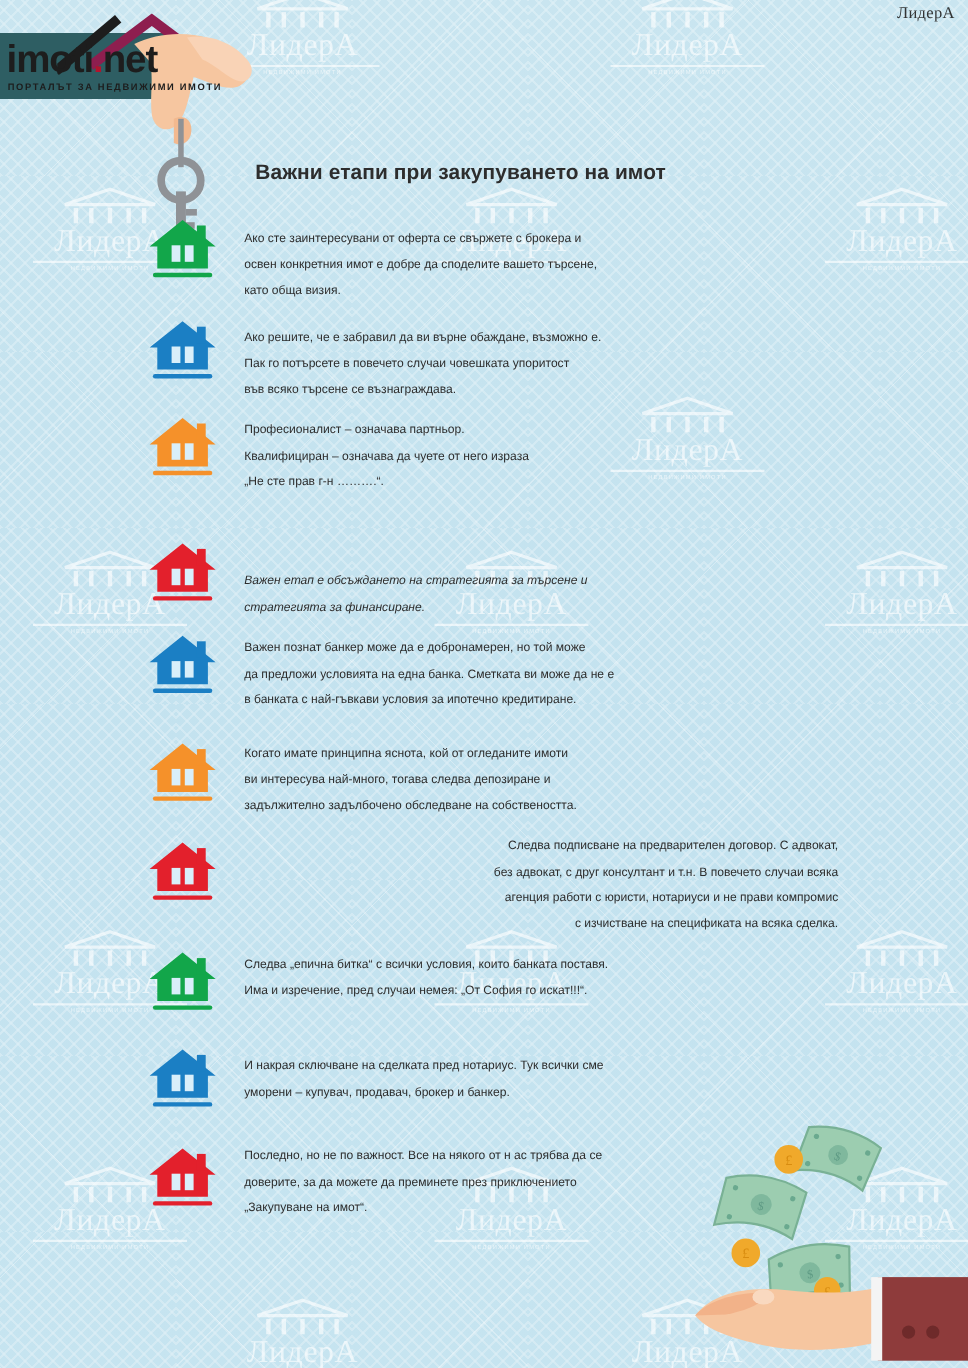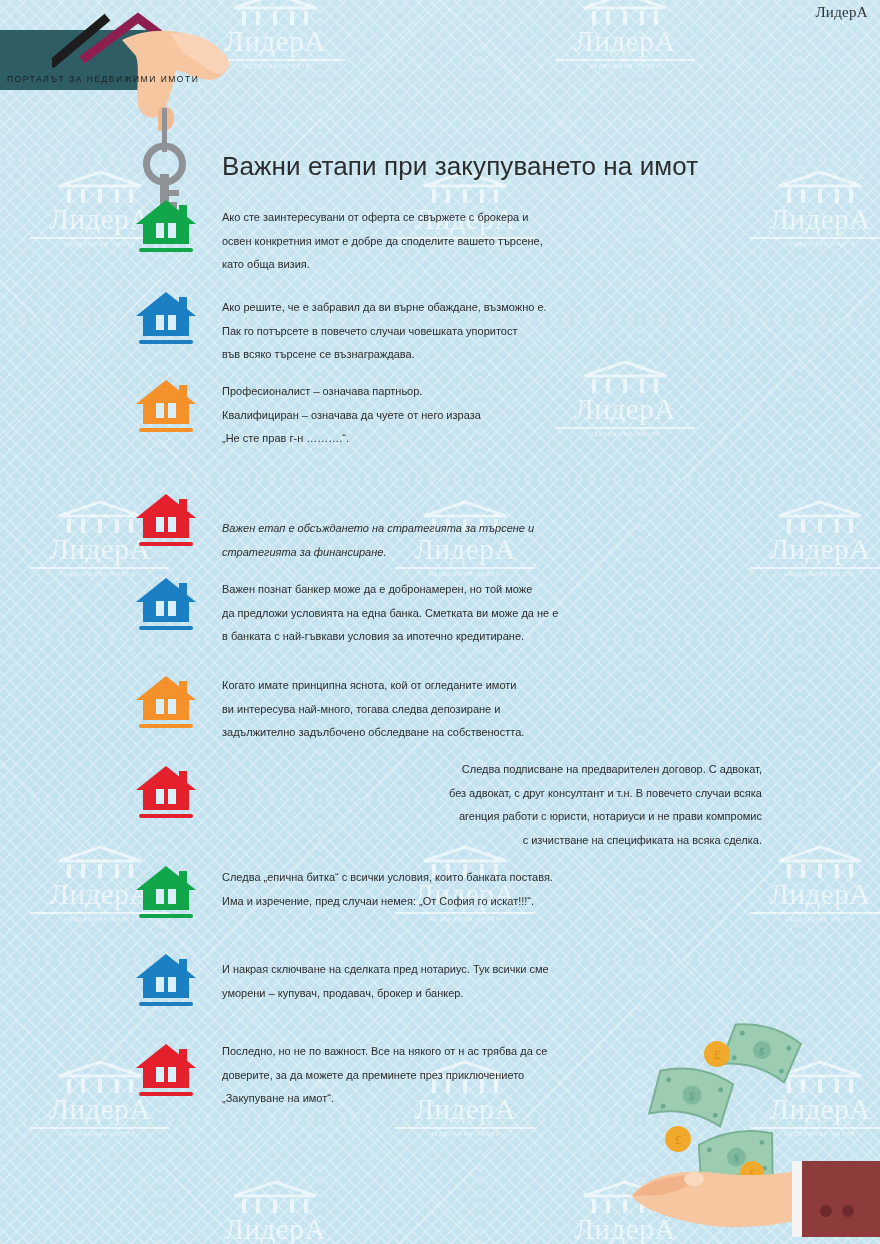--- a/index.html
+++ b/index.html
@@ -86,32 +86,32 @@
   #logo-text{
     position:absolute;left:6px;top:24px;
     font-size:35px;font-weight:bold;color:#1d1d1d;
     letter-spacing:-1px;
     line-height:1;
   }
   #logo-text .dot{color:#b3132e;}
   #logo-text .net{color:#1d1d1d;}
   #logo-sub{
     position:absolute;left:7px;top:62px;
-    font-size:8.5px;font-weight:normal;color:#1d1d1d;
+    font-size:8.5px;font-weight:bold;color:#1d1d1d;
     letter-spacing:1.5px;
   }
   #hand-key{position:absolute;left:110px;top:0px;}
 
   
   #title{
     position:absolute;
-    left:222px;top:134px;
-    font-size:26px;
+    left:232px;top:134px;
+    font-size:19px;
     color:#2d2d2d;
-    font-weight:400;
+    font-weight:700;
     letter-spacing:.1px;
     white-space:nowrap;
   }
 
   
   .step{position:absolute;left:135px;}
   .step .icon{position:absolute;left:0;top:0;}
   .step .txt{
     position:absolute;
     left:87px;
@@ -358,20 +358,21 @@
       </g>
       <g>
         <rect x="52" y="96" width="5" height="44" fill="#8f9296"></rect>
         <circle cx="54.5" cy="152" r="18" fill="none" stroke="#8f9296" stroke-width="7"></circle>
         <rect x="50" y="162" width="9" height="38" fill="#8f9296"></rect>
         <rect x="59" y="178" width="10" height="6" fill="#8f9296"></rect>
         <rect x="59" y="190" width="8" height="6" fill="#8f9296"></rect>
       </g>
     </svg>
 
+    <div id="logo-text"><span>imoti</span><span class="dot">.</span><span class="net">net</span></div>
     <div id="logo-sub">ПОРТАЛЪТ ЗА НЕДВИЖИМИ ИМОТИ</div>
   </div>
 
   <h1 id="title">Важни етапи при закупуването на имот</h1>
 
   <div id="steps">
       <div class="step" style="top: 196px;">
         <span class="icon"><svg width="62" height="62" viewBox="0 0 62 62">
             <path d="M31 4 L61 28 L54 28 L54 48 L8 48 L8 28 L1 28 Z" fill="#12a64a"></path>
             <rect x="44" y="9" width="8" height="15" fill="#12a64a"></rect>

